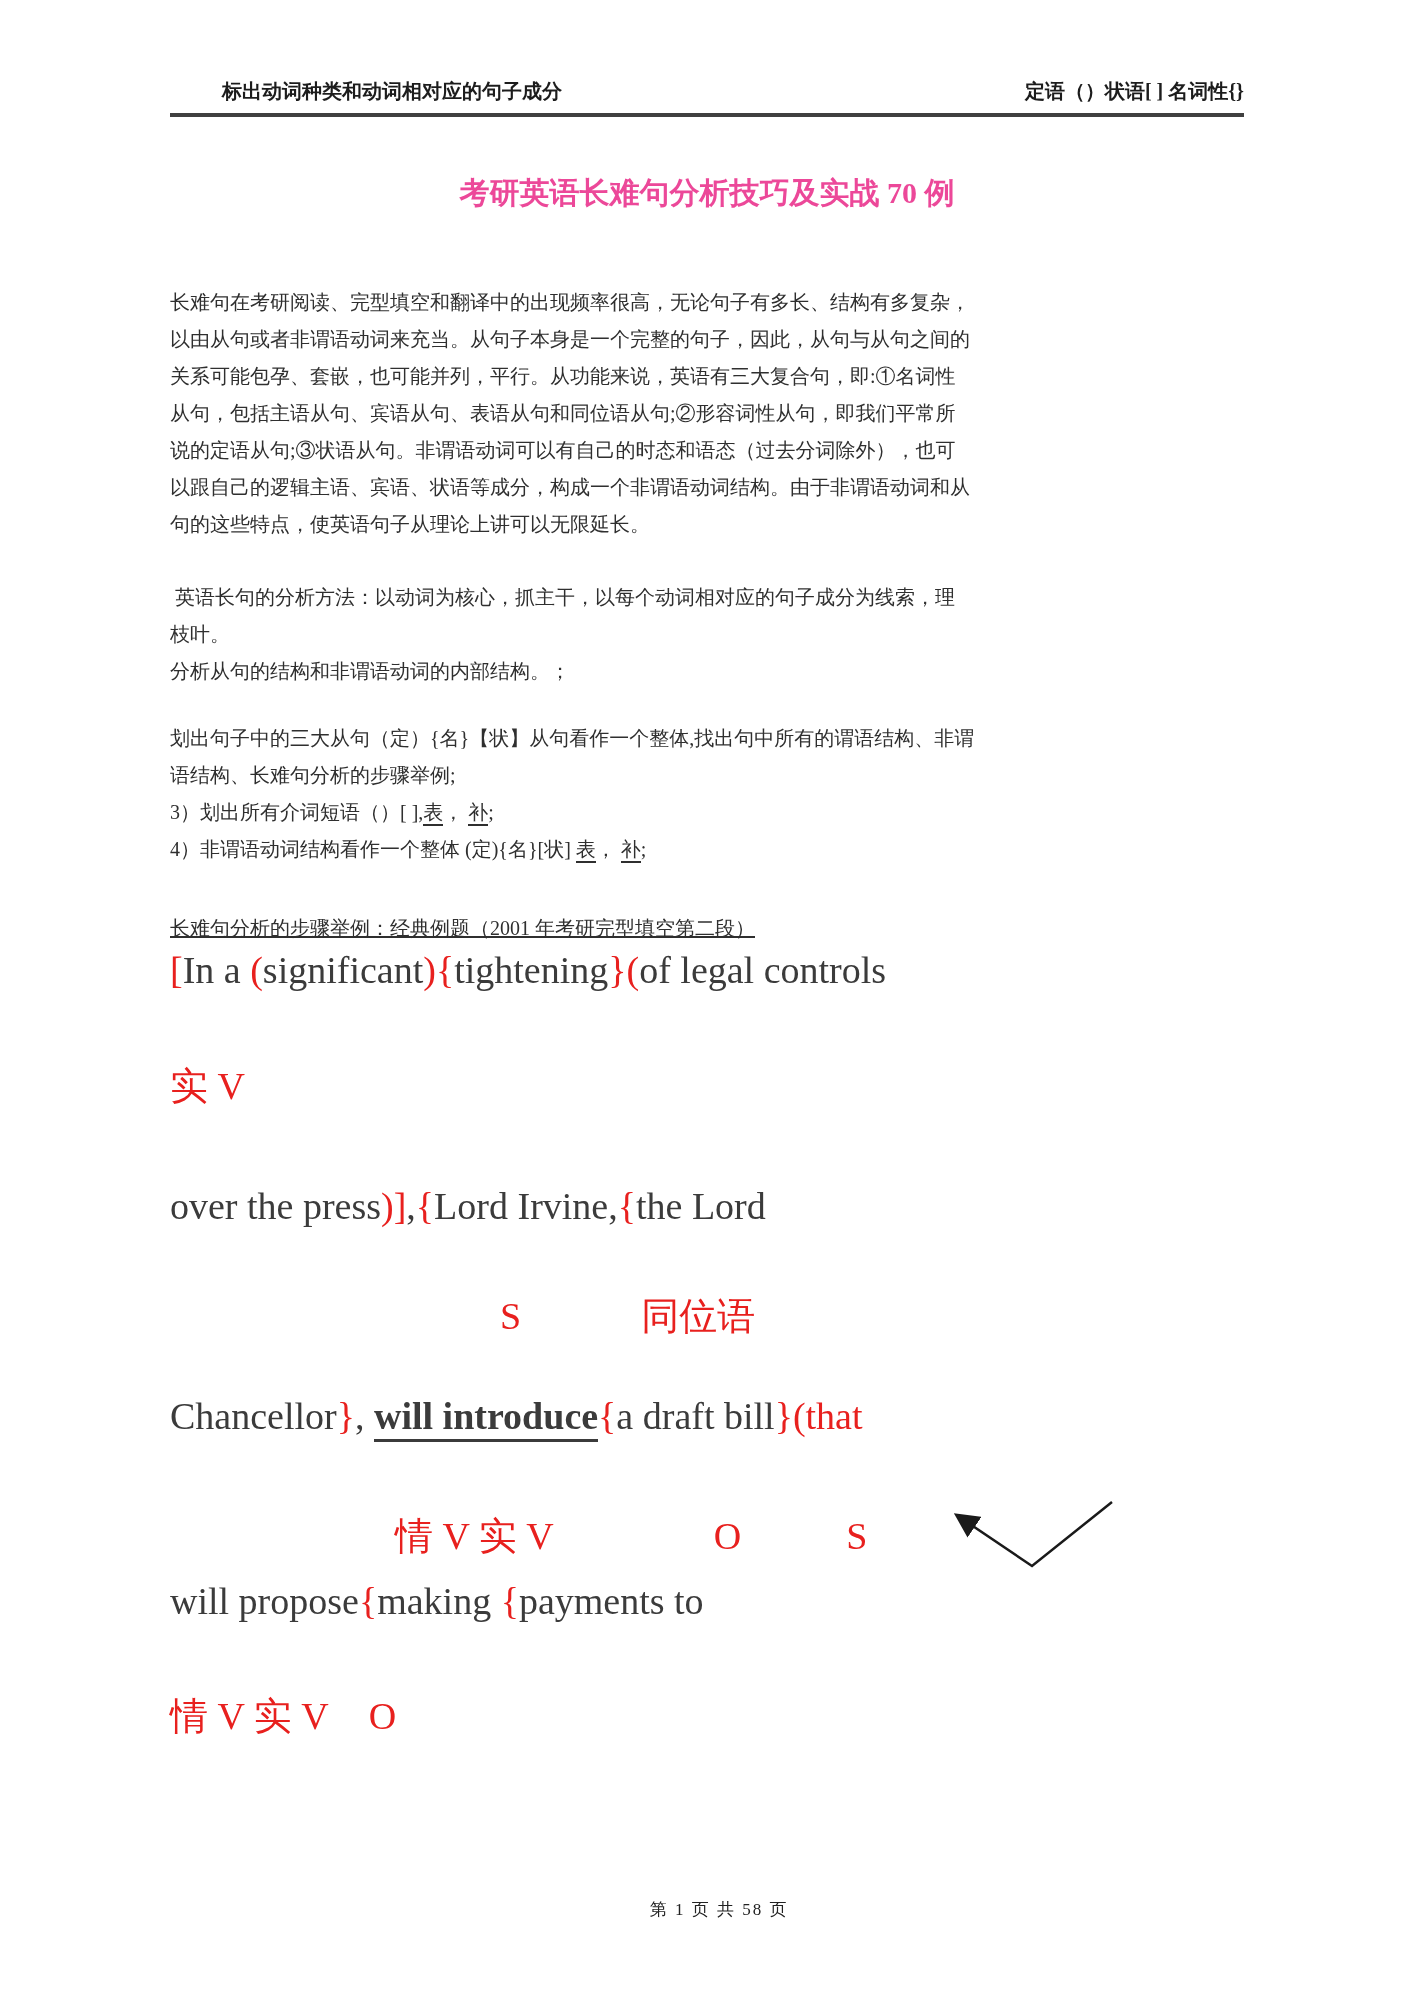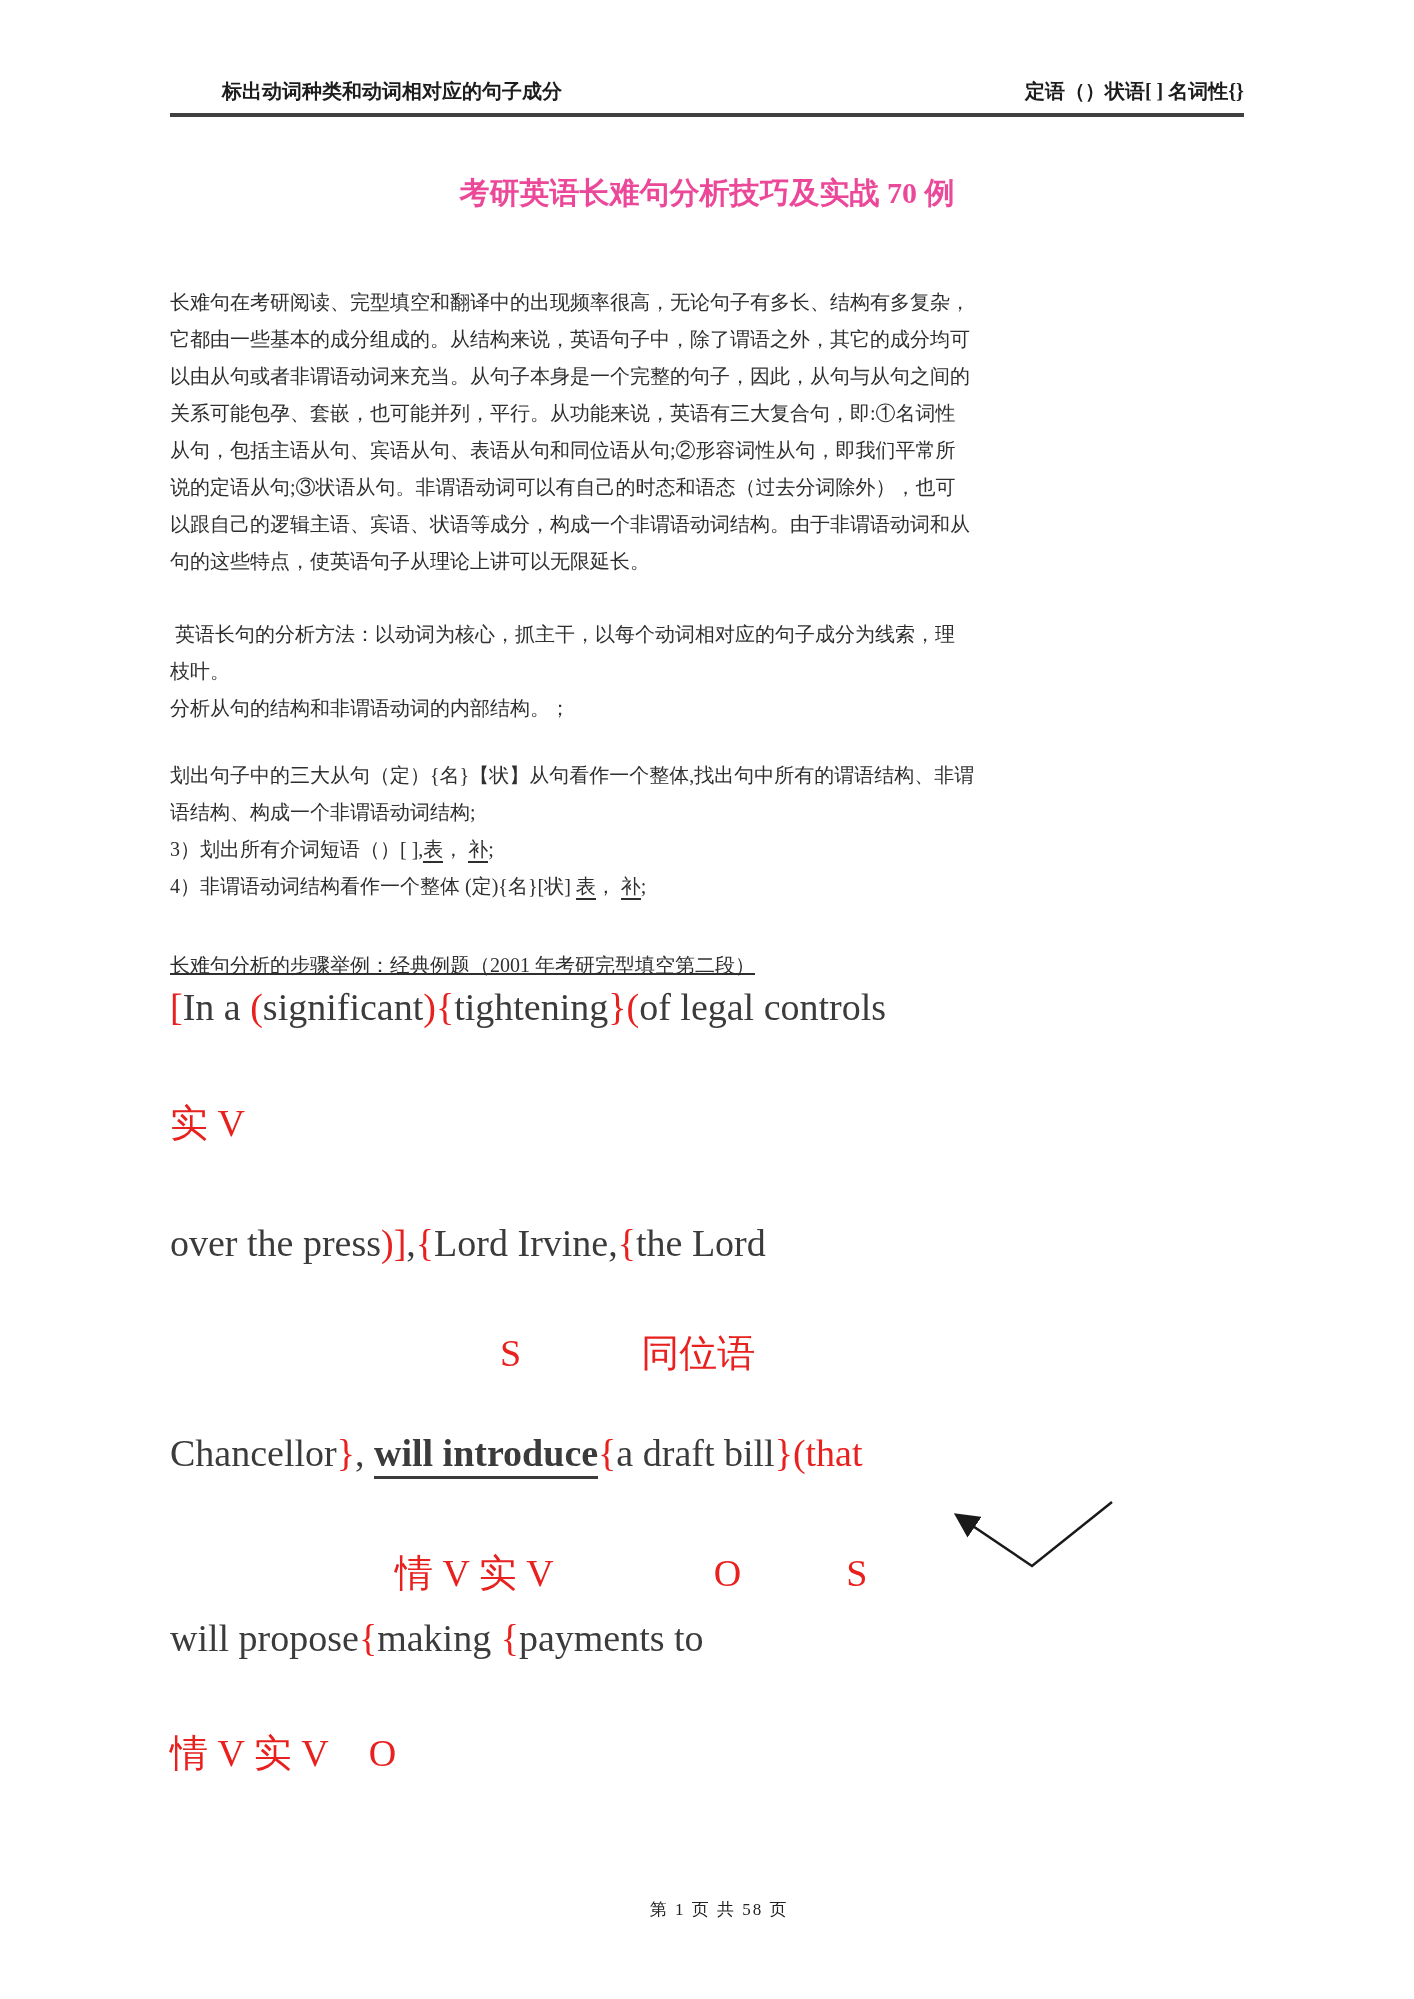--- a/index.html
+++ b/index.html
@@ -55,38 +55,37 @@
   <div class="content">
     <div class="doc-header">
       <span>标出动词种类和动词相对应的句子成分</span>
       <span>定语（）状语[ ] 名词性{}</span>
     </div>
 
     <div class="title">考研英语长难句分析技巧及实战 70 例</div>
 
     <div class="para p1">
       <div class="line">长难句在考研阅读、完型填空和翻译中的出现频率很高，无论句子有多长、结构有多复杂，</div>
-      <div class="line">它都由一些基本的成分组成的。从结构来说，英语句子中，除了谓语之外，其它的成分均可</div>
       <div class="line">以由从句或者非谓语动词来充当。从句子本身是一个完整的句子，因此，从句与从句之间的</div>
       <div class="line">关系可能包孕、套嵌，也可能并列，平行。从功能来说，英语有三大复合句，即:①名词性</div>
       <div class="line">从句，包括主语从句、宾语从句、表语从句和同位语从句;②形容词性从句，即我们平常所</div>
       <div class="line">说的定语从句;③状语从句。非谓语动词可以有自己的时态和语态（过去分词除外），也可</div>
       <div class="line">以跟自己的逻辑主语、宾语、状语等成分，构成一个非谓语动词结构。由于非谓语动词和从</div>
       <div class="line">句的这些特点，使英语句子从理论上讲可以无限延长。</div>
     </div>
 
     <div class="para p2">
       <div class="line"> 英语长句的分析方法：以动词为核心，抓主干，以每个动词相对应的句子成分为线索，理</div>
       <div class="line">枝叶。</div>
       <div class="line">分析从句的结构和非谓语动词的内部结构。；</div>
     </div>
 
     <div class="para p3">
       <div class="line">划出句子中的三大从句（定）{名}【状】从句看作一个整体,找出句中所有的谓语结构、非谓</div>
-      <div class="line">语结构、构成一个非谓语动词结构;</div>
+      <div class="line">语结构、长难句分析的步骤举例;</div>
       <div class="line"><span>3）划出所有介词短语（）[ ],</span><span class="u">表</span><span>， </span><span class="u">补</span><span>;</span></div>
       <div class="line"><span>4）非谓语动词结构看作一个整体 (定){名}[状] </span><span class="u">表</span><span>， </span><span class="u">补</span><span>;</span></div>
     </div>
 
     <div class="para pstep">
       <div class="line">长难句分析的步骤举例：经典例题（2001 年考研完型填空第二段）</div>
     </div>
 
     <div class="bigwrap">
 

